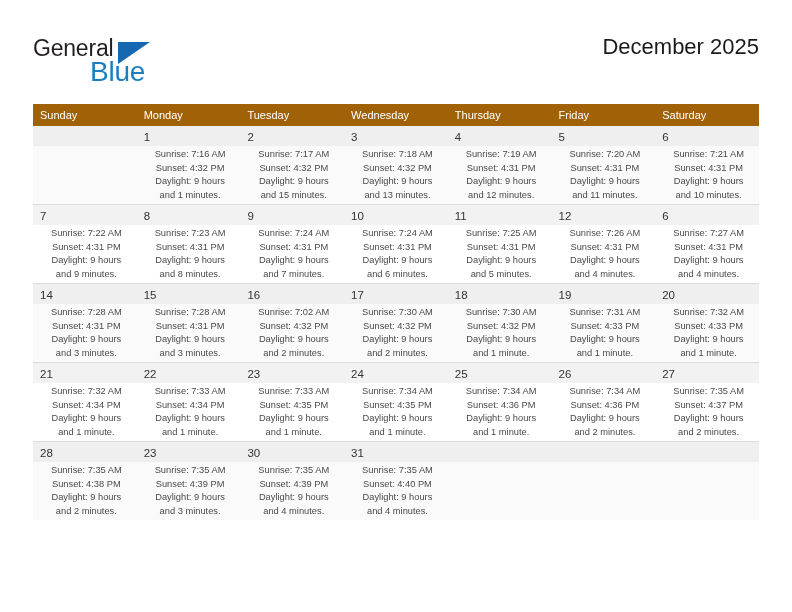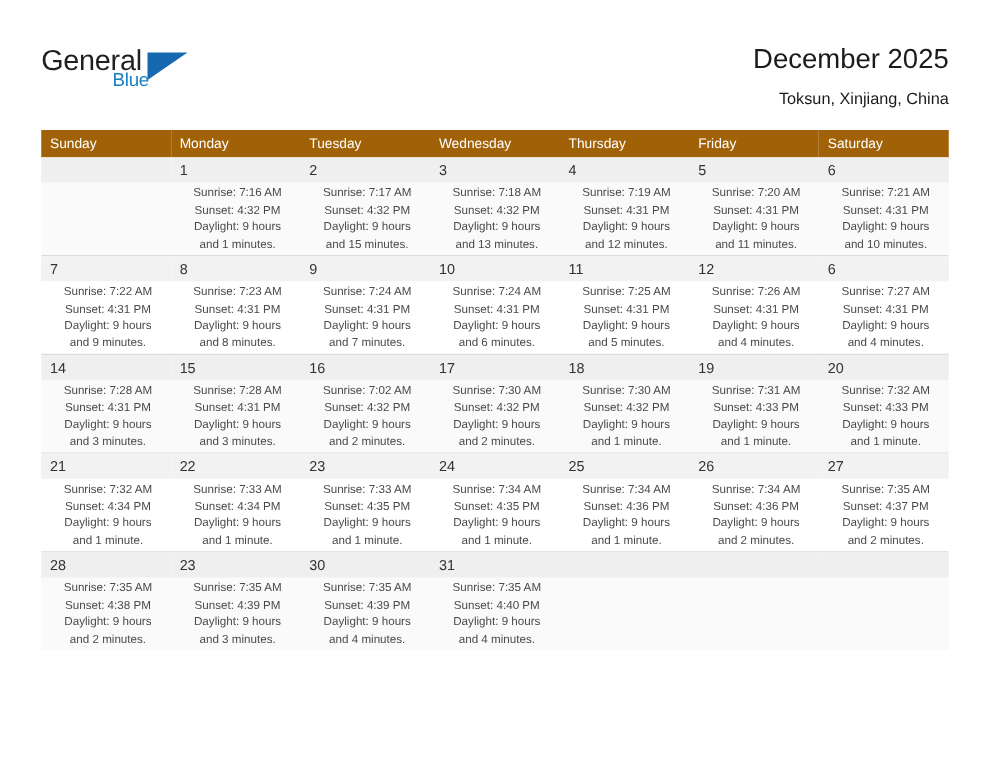--- a/index.html
+++ b/index.html
@@ -42,21 +42,21 @@
     top: 0;
     font-size: 23px;
     letter-spacing: -0.2px;
     color: #231f20;
     font-family: "Liberation Sans", sans-serif;
   }
   .logo-blue {
     position: absolute;
     left: 57px;
     top: 21px;
-    font-size: 15px;
+    font-size: 28px;
     letter-spacing: -0.2px;
     color: #1a7fc1;
     font-family: "Liberation Sans", sans-serif;
   }
   .logo-tri {
     position: absolute;
     left: 85px;
     top: 7px;
     width: 0;
     height: 0;
@@ -157,21 +157,20 @@
   <div class="header">
 
     <div class="logo">
       <span class="logo-general">General</span>
       <span class="logo-tri"></span>
       <span class="logo-blue">Blue</span>
     </div>
 
     <div class="title-block">
       <div class="cal-title">December 2025</div>
-      <div class="cal-subtitle">Toksun, Xinjiang, China</div>
     </div>
 
   </div>
 
   <table class="calendar">
     <thead>
       <tr id="header-row">
           <th>Sunday</th>
           <th>Monday</th>
           <th>Tuesday</th>

